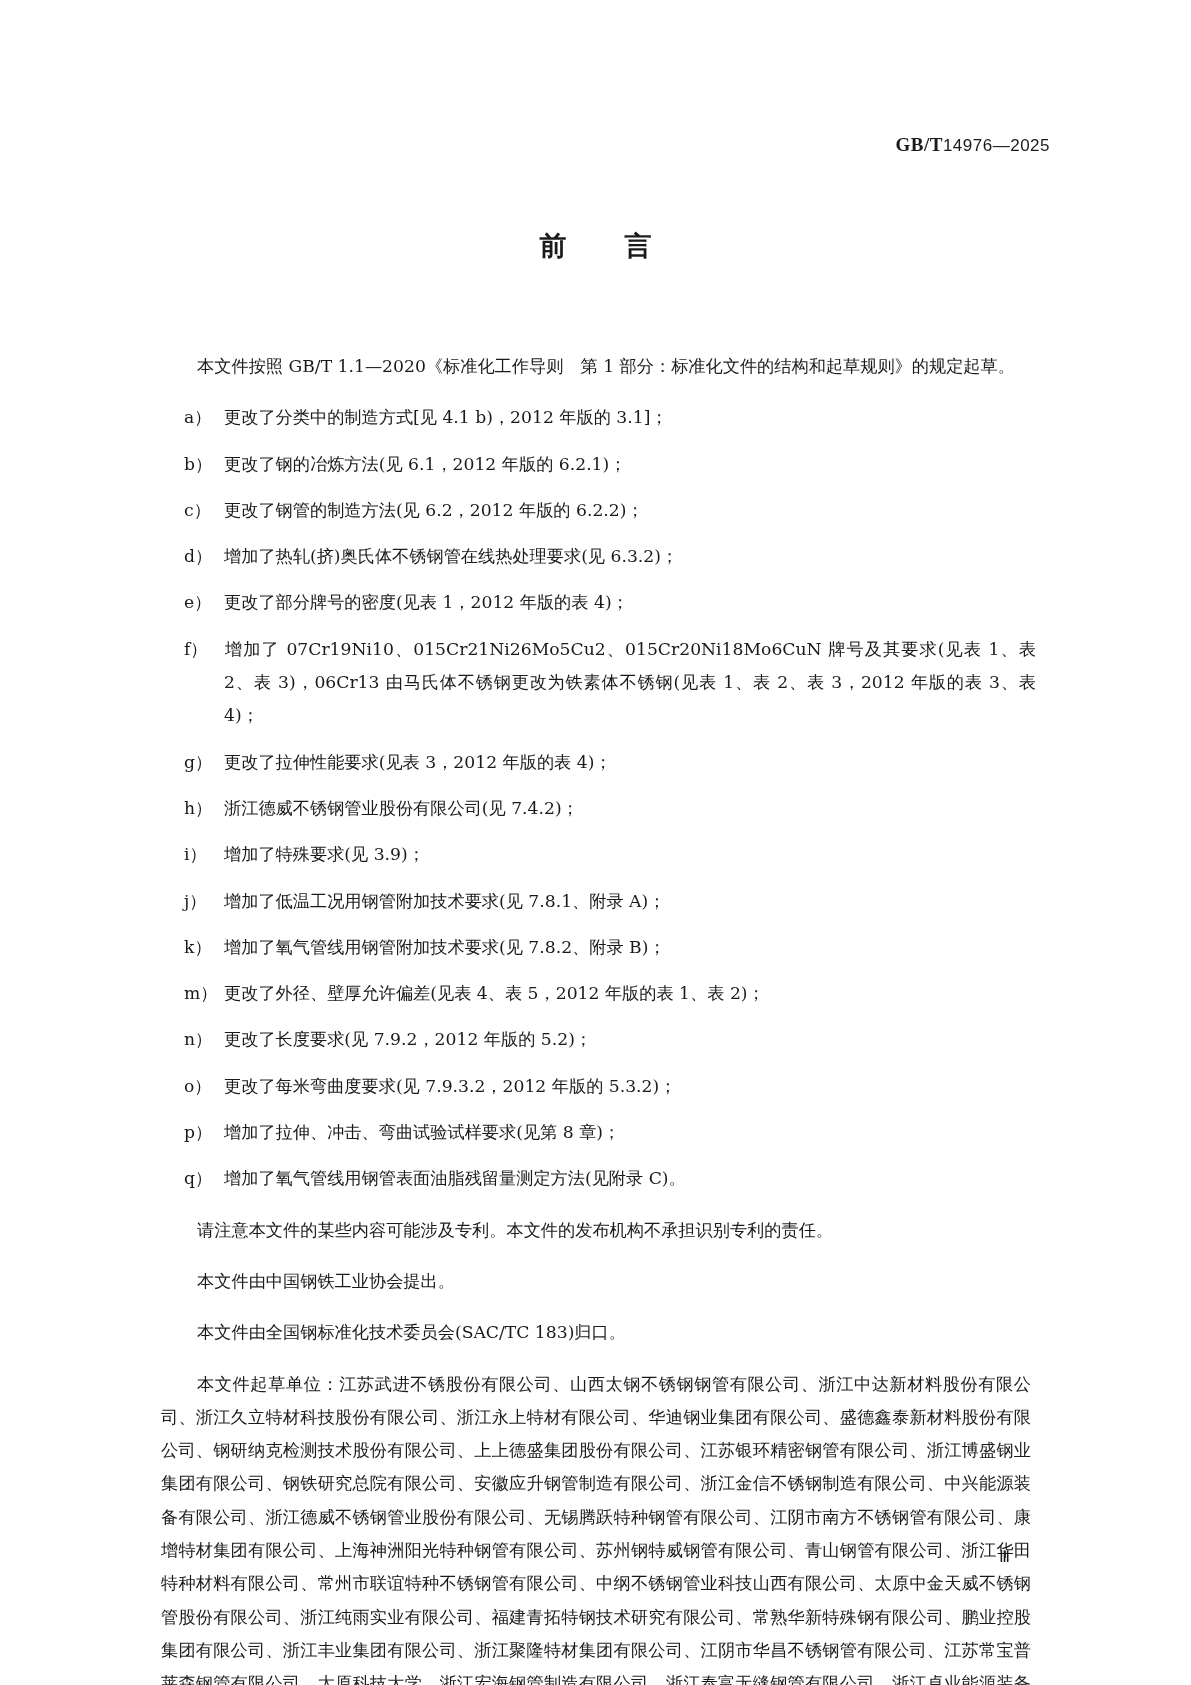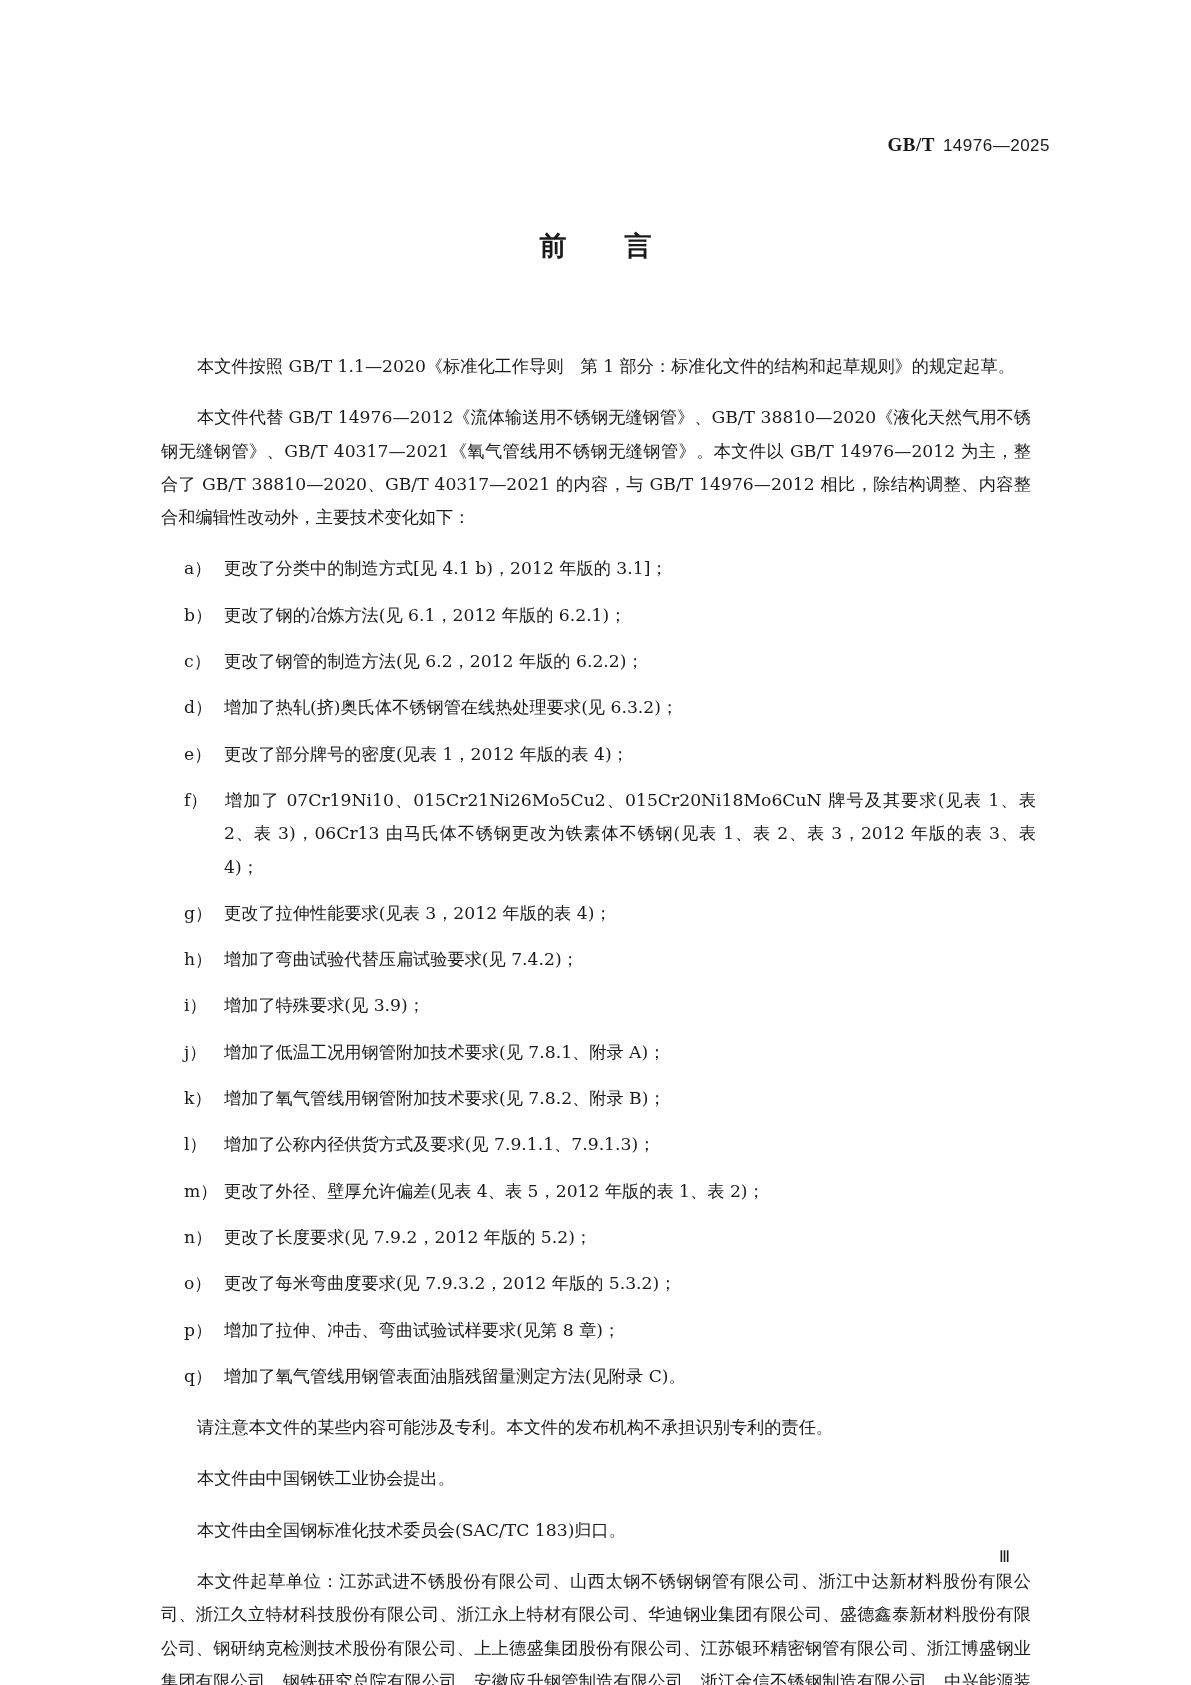--- a/index.html
+++ b/index.html
@@ -6,21 +6,21 @@
   body {
     width: 1191px; height: 1685px; position: relative; overflow: hidden;
     font-family: "DejaVu Serif", "Liberation Serif", serif;
     color: #1a1a1a;
   }
   .std-code {
     position: absolute; top: 134px; right: 141px;
     font-size: 17px; letter-spacing: 0.5px;
   }
   .std-code .prefix { font-family: "Liberation Serif", serif; font-weight: bold; font-size: 19px; }
-  .std-code .num { font-family: "Liberation Sans", sans-serif; font-size: 17px; margin-left: 8px; }
+  .std-code .num { font-family: "Liberation Sans", sans-serif; font-size: 17px; }
   .title {
     position: absolute; top: 228px; left: 0; width: 1191px;
     text-align: center; font-family: "DejaVu Sans", sans-serif;
     font-weight: bold; font-size: 27px; letter-spacing: 58px; text-indent: 58px;
   }
   .body {
     position: absolute; top: 332px; left: 143px; width: 906px;
     font-size: 17.2px; line-height: 33.3px; text-align: justify;
   }
   .para { margin: 18px; text-indent: 2.1em; }
@@ -36,34 +36,32 @@
 <body>
 
 <div class="std-code">
   <span class="prefix">GB/T</span><span class="num">14976—2025</span>
 </div>
 
 <div class="title">前言</div>
 
 <div class="body">
   <p class="para">本文件按照 GB/T 1.1—2020《标准化工作导则　第 1 部分：标准化文件的结构和起草规则》的规定起草。</p>
-  <p class="para">本文件代替 GB/T 14976—2012《流体输送用不锈钢无缝钢管》、GB/T 38810—2020《液化天然气用不锈钢无缝钢管》、GB/T 40317—2021《氧气管线用不锈钢无缝钢管》。本文件以 GB/T 14976—2012 为主，整合了 GB/T 38810—2020、GB/T 40317—2021 的内容，与 GB/T 14976—2012 相比，除结构调整、内容整合和编辑性改动外，主要技术变化如下：</p>
   <ul class="list">
     <li><span class="lbl">a）</span><span>更改了分类中的制造方式[见 4.1 b)，2012 年版的 3.1]；</span></li>
     <li><span class="lbl">b）</span><span>更改了钢的冶炼方法(见 6.1，2012 年版的 6.2.1)；</span></li>
     <li><span class="lbl">c）</span><span>更改了钢管的制造方法(见 6.2，2012 年版的 6.2.2)；</span></li>
     <li><span class="lbl">d）</span><span>增加了热轧(挤)奥氏体不锈钢管在线热处理要求(见 6.3.2)；</span></li>
     <li><span class="lbl">e）</span><span>更改了部分牌号的密度(见表 1，2012 年版的表 4)；</span></li>
     <li><span class="lbl">f）</span><span>增加了 07Cr19Ni10、015Cr21Ni26Mo5Cu2、015Cr20Ni18Mo6CuN 牌号及其要求(见表 1、表 2、表 3)，06Cr13 由马氏体不锈钢更改为铁素体不锈钢(见表 1、表 2、表 3，2012 年版的表 3、表 4)；</span></li>
     <li><span class="lbl">g）</span><span>更改了拉伸性能要求(见表 3，2012 年版的表 4)；</span></li>
-    <li><span class="lbl">h）</span><span>增加了弯曲试验代替压扁试验要求(见 7.4.2)；</span></li>
+    <li><span class="lbl">h）</span><span>浙江德威不锈钢管业股份有限公司(见 7.4.2)；</span></li>
     <li><span class="lbl">i）</span><span>增加了特殊要求(见 3.9)；</span></li>
     <li><span class="lbl">j）</span><span>增加了低温工况用钢管附加技术要求(见 7.8.1、附录 A)；</span></li>
     <li><span class="lbl">k）</span><span>增加了氧气管线用钢管附加技术要求(见 7.8.2、附录 B)；</span></li>
-    <li><span class="lbl">l）</span><span>增加了公称内径供货方式及要求(见 7.9.1.1、7.9.1.3)；</span></li>
     <li><span class="lbl">m）</span><span>更改了外径、壁厚允许偏差(见表 4、表 5，2012 年版的表 1、表 2)；</span></li>
     <li><span class="lbl">n）</span><span>更改了长度要求(见 7.9.2，2012 年版的 5.2)；</span></li>
     <li><span class="lbl">o）</span><span>更改了每米弯曲度要求(见 7.9.3.2，2012 年版的 5.3.2)；</span></li>
     <li><span class="lbl">p）</span><span>增加了拉伸、冲击、弯曲试验试样要求(见第 8 章)；</span></li>
     <li><span class="lbl">q）</span><span>增加了氧气管线用钢管表面油脂残留量测定方法(见附录 C)。</span></li>
   </ul>
   <p class="para">请注意本文件的某些内容可能涉及专利。本文件的发布机构不承担识别专利的责任。</p>
   <p class="para">本文件由中国钢铁工业协会提出。</p>
   <p class="para">本文件由全国钢标准化技术委员会(SAC/TC 183)归口。</p>
   <p class="para">本文件起草单位：江苏武进不锈股份有限公司、山西太钢不锈钢钢管有限公司、浙江中达新材料股份有限公司、浙江久立特材科技股份有限公司、浙江永上特材有限公司、华迪钢业集团有限公司、盛德鑫泰新材料股份有限公司、钢研纳克检测技术股份有限公司、上上德盛集团股份有限公司、江苏银环精密钢管有限公司、浙江博盛钢业集团有限公司、钢铁研究总院有限公司、安徽应升钢管制造有限公司、浙江金信不锈钢制造有限公司、中兴能源装备有限公司、浙江德威不锈钢管业股份有限公司、无锡腾跃特种钢管有限公司、江阴市南方不锈钢管有限公司、康增特材集团有限公司、上海神洲阳光特种钢管有限公司、苏州钢特威钢管有限公司、青山钢管有限公司、浙江华田特种材料有限公司、常州市联谊特种不锈钢管有限公司、中纲不锈钢管业科技山西有限公司、太原中金天威不锈钢管股份有限公司、浙江纯雨实业有限公司、福建青拓特钢技术研究有限公司、常熟华新特殊钢有限公司、鹏业控股集团有限公司、浙江丰业集团有限公司、浙江聚隆特材集团有限公司、江阴市华昌不锈钢管有限公司、江苏常宝普莱森钢管有限公司、太原科技大学、浙江宏海钢管制造有限公司、浙江泰富无缝钢管有限公司、浙江卓业能源装备有</p>

